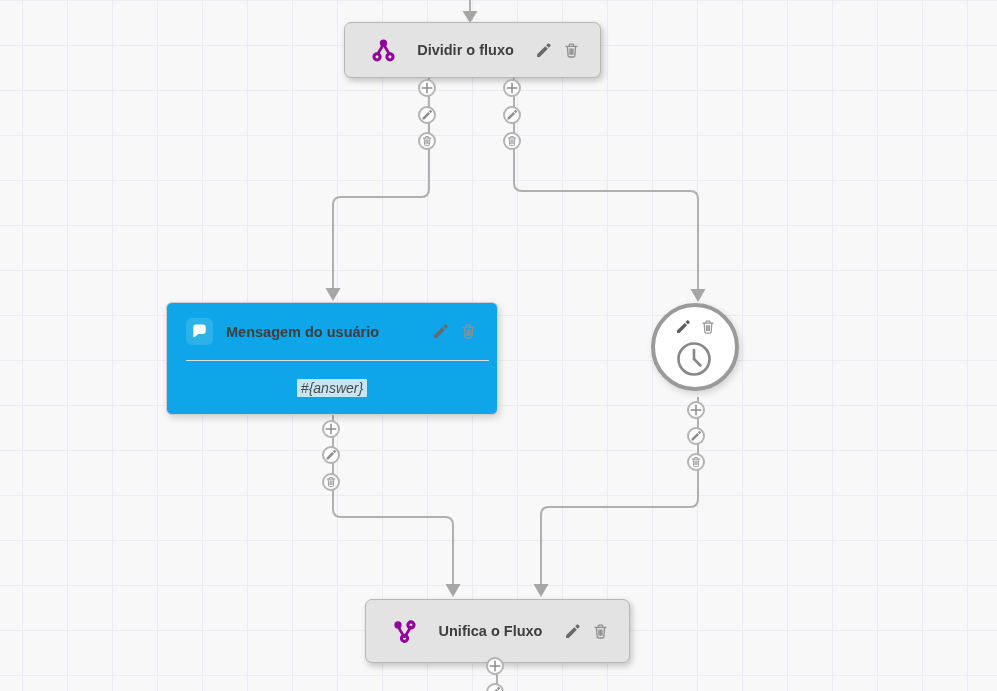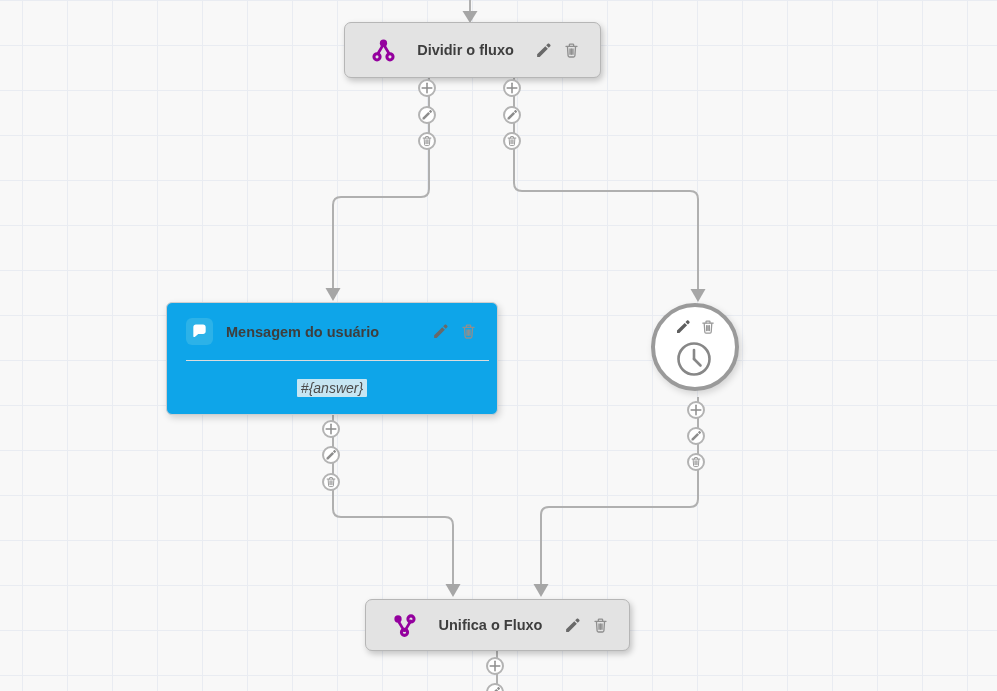--- a/index.html
+++ b/index.html
@@ -175,21 +175,21 @@
     <svg width="40" height="40" viewBox="0 0 40 40">
       <circle cx="19" cy="20" r="15.5" stroke="#878787" stroke-width="2.6" fill="none"></circle>
       <g stroke="#878787" stroke-width="2.6" stroke-linecap="round" fill="none">
         <path d="M19 20 V11"></path>
           <path d="M19 20 L25.5 26.5"></path>
       </g>
     </svg>
   </span>
 </div>
 
-<div class="node action-node" style="left:365px;top:599px;width:265px;height:52px;">
+<div class="node action-node" style="left:365px;top:599px;width:265px;height:64px;">
   <span style="display:flex;">
     <svg width="25" height="25" viewBox="0 0 22 22">
       <g stroke="#94009e" stroke-width="2.4" fill="none" stroke-linecap="round">
         <path d="M5.5 7 L10.6 15.5"></path>
           <path d="M16.5 7 L11.4 15.5"></path>
       </g>
       <circle cx="5.3" cy="5.2" r="3.2" fill="#94009e"></circle>
       <circle cx="16.7" cy="5.2" r="2.7" fill="none" stroke="#94009e" stroke-width="2.7"></circle>
       <circle cx="11" cy="17" r="2.7" fill="none" stroke="#94009e" stroke-width="2.7"></circle>
     </svg>

